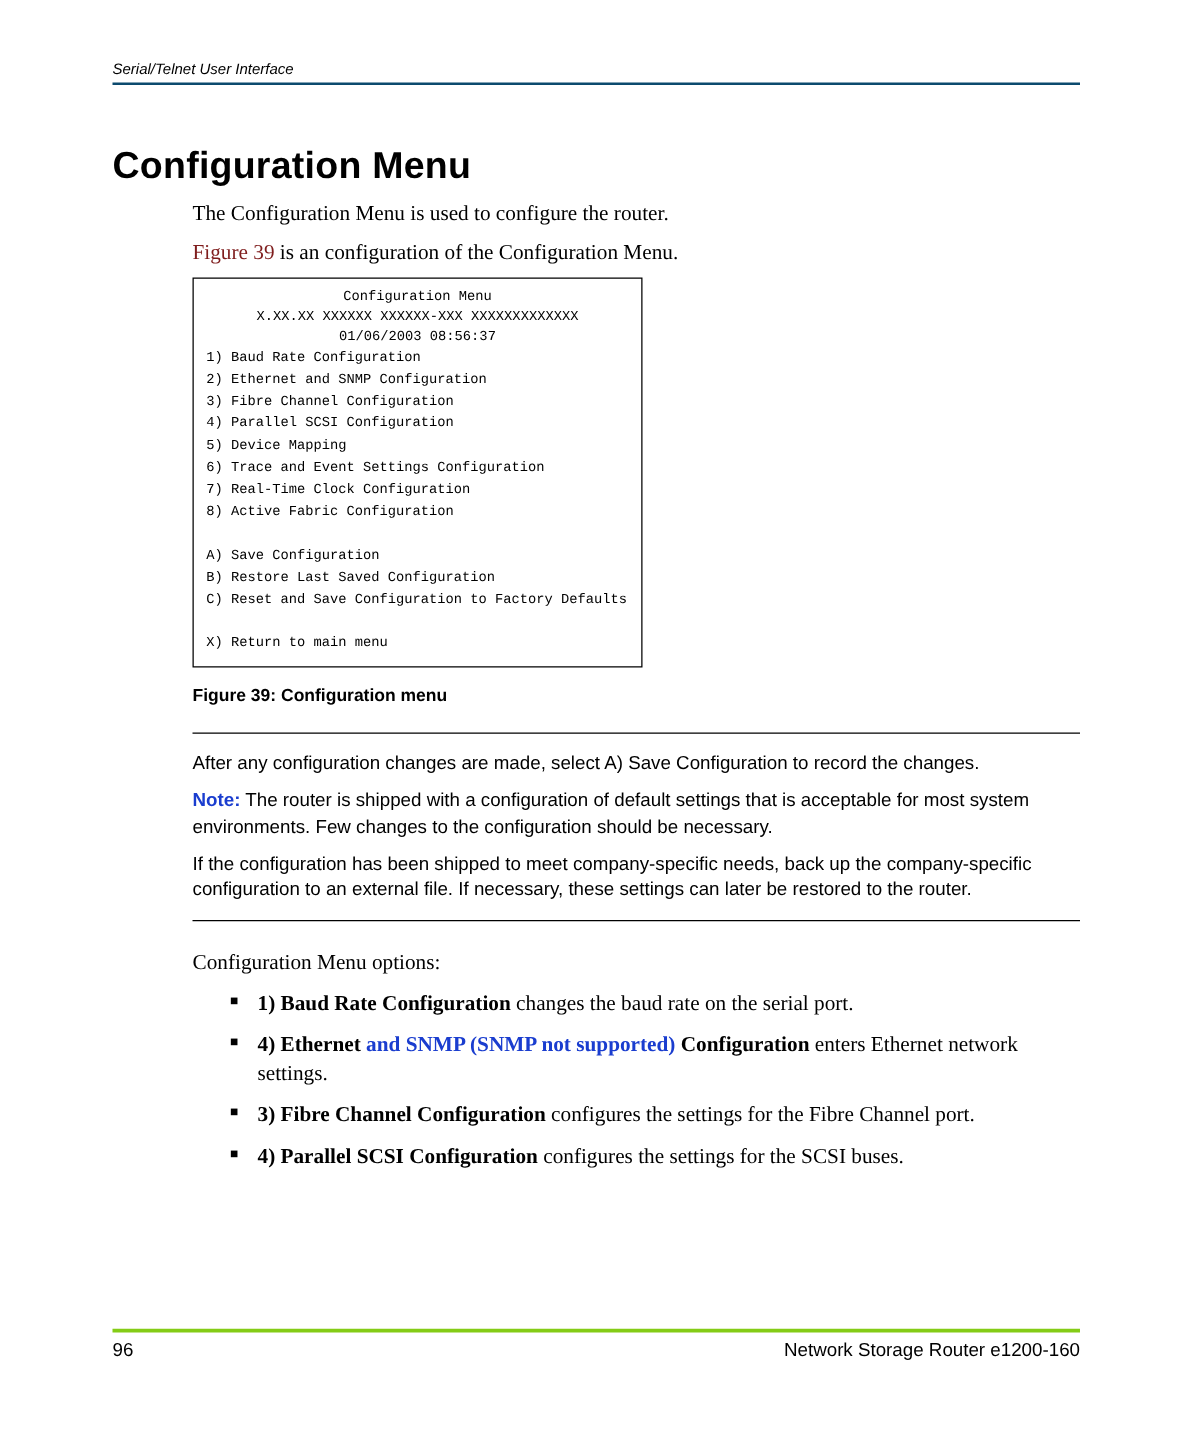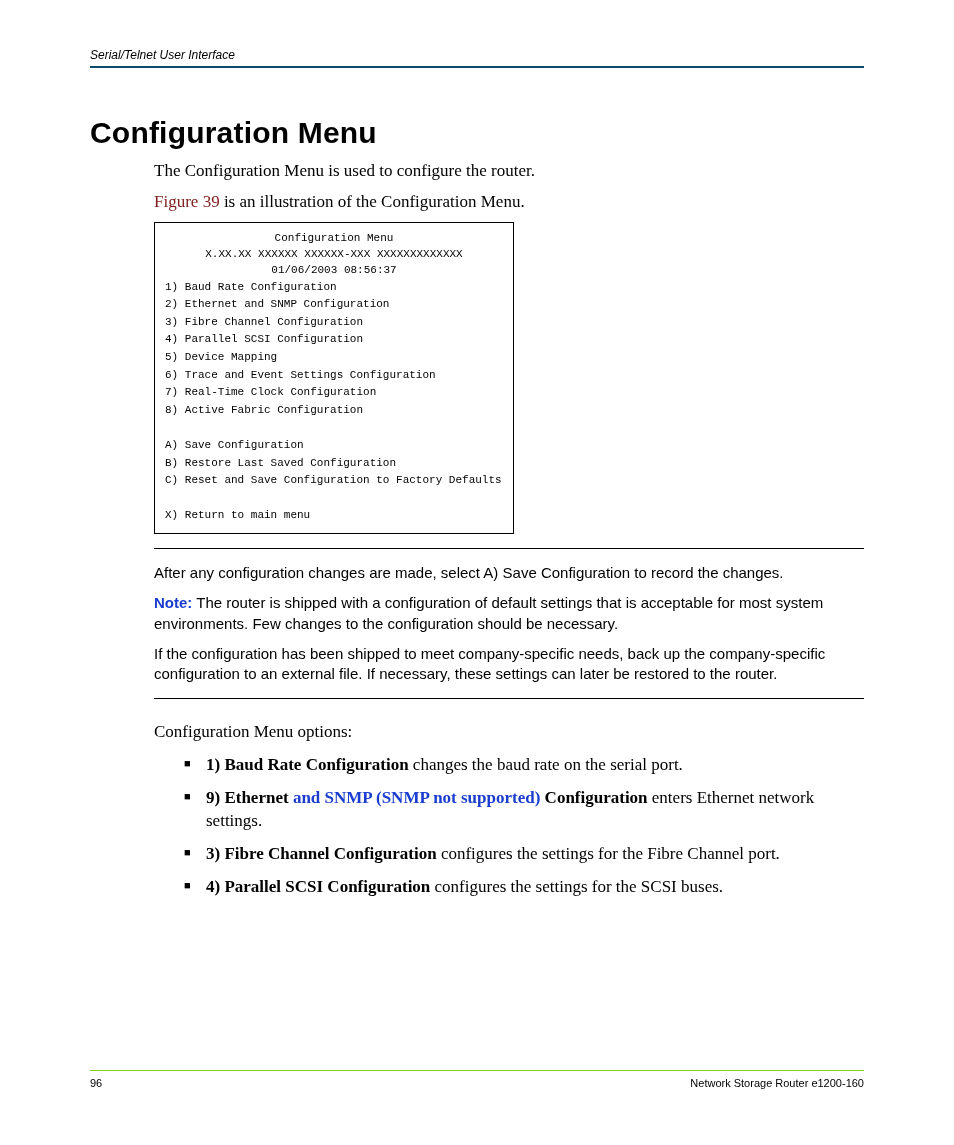--- a/index.html
+++ b/index.html
@@ -111,44 +111,44 @@
     top: 2px;
     font-size: 11px;
   }
   .bold { font-weight: 700; }
   .snmp { color: #1a3dcf; font-weight: 700; }
   .footer {
     position: absolute;
     left: 90px;
     right: 90px;
     bottom: 56px;
-    border-top: 1px solid #84cc16;
+    border-top: 3px solid #84cc16;
     padding-top: 6px;
     font-family: "Arial Narrow", Arial, Helvetica, sans-serif;
     font-stretch: condensed;
-    font-size: 11px;
+    font-size: 15px;
     display: flex;
     justify-content: space-between;
   }
 </style>
 </head>
 <body>
 
 <div class="page">
 
   <div class="running-head">Serial/Telnet User Interface</div>
 
   <div class="main-heading">Configuration Menu</div>
 
   <div class="body-block">
 
     <p class="body-p">The Configuration Menu is used to configure the router.</p>
 
     <p class="body-p">
-      <span class="figref">Figure 39</span><span> is an illustration of the Configuration Menu.</span>
+      <span class="figref">Figure 39</span><span> is an configuration of the Configuration Menu.</span>
     </p>
 
     <div class="code-box">
       <div class="code-title">Configuration   Menu</div>
       <div class="code-title">X.XX.XX XXXXXX XXXXXX-XXX XXXXXXXXXXXXX</div>
       <div class="code-title">01/06/2003 08:56:37</div>
       <pre id="code-items">1) Baud Rate Configuration
 2) Ethernet and SNMP Configuration
 3) Fibre Channel Configuration
 4) Parallel SCSI Configuration
@@ -157,37 +157,38 @@
 7) Real-Time Clock Configuration
 8) Active Fabric Configuration
 
 A) Save Configuration
 B) Restore Last Saved Configuration
 C) Reset and Save Configuration to Factory Defaults
 
 X) Return to main menu</pre>
     </div>
 
+    <div class="fig-caption">Figure 39:  Configuration menu</div>
 
     <div class="note-block">
       <p>After any configuration changes are made, select A) Save Configuration to record the changes.</p>
       <p>
         <span class="note-label">Note:</span><span>  The router is shipped with a configuration of default settings that is acceptable for most system environments. Few changes to the configuration should be necessary.</span>
       </p>
       <p>If the configuration has been shipped to meet company-specific needs, back up the company-specific configuration to an external file. If necessary, these settings can later be restored to the router.</p>
     </div>
 
     <p class="body-p">Configuration Menu options:</p>
 
     <ul class="bullets">
       <li>
         <span class="bold">1) Baud Rate Configuration</span><span> changes the baud rate on the serial port.</span>
       </li>
       <li>
-        <span class="bold">9) Ethernet </span><span class="snmp">and SNMP (SNMP not supported) </span><span class="bold">Configuration</span><span> enters Ethernet network settings.</span>
+        <span class="bold">4) Ethernet </span><span class="snmp">and SNMP (SNMP not supported) </span><span class="bold">Configuration</span><span> enters Ethernet network settings.</span>
       </li>
       <li>
         <span class="bold">3) Fibre Channel Configuration</span><span> configures the settings for the Fibre Channel port.</span>
       </li>
       <li>
         <span class="bold">4) Parallel SCSI Configuration</span><span> configures the settings for the SCSI buses.</span>
       </li>
     </ul>
 
   </div>

